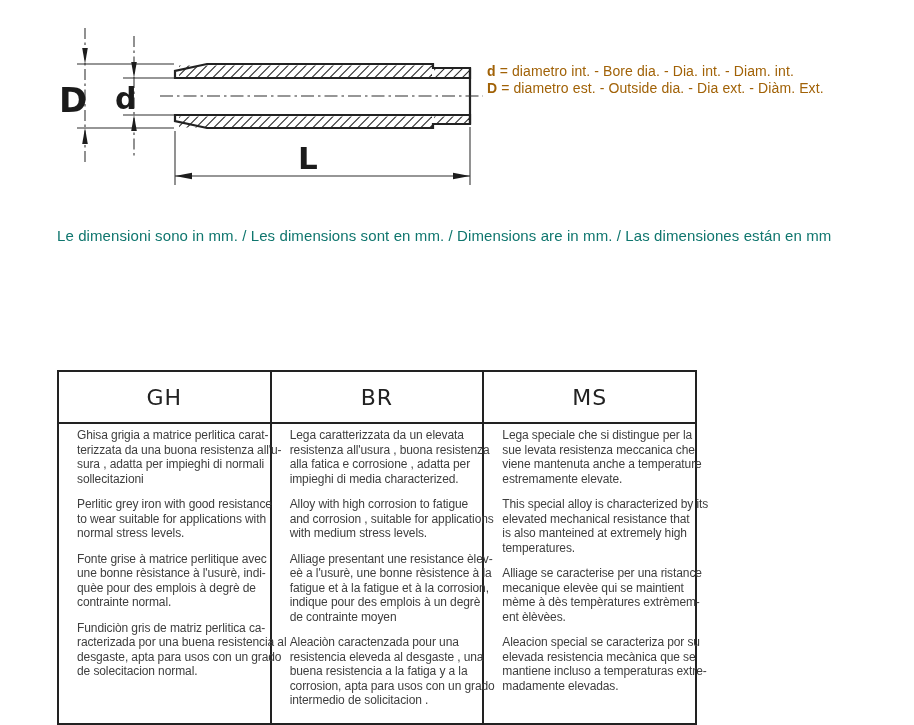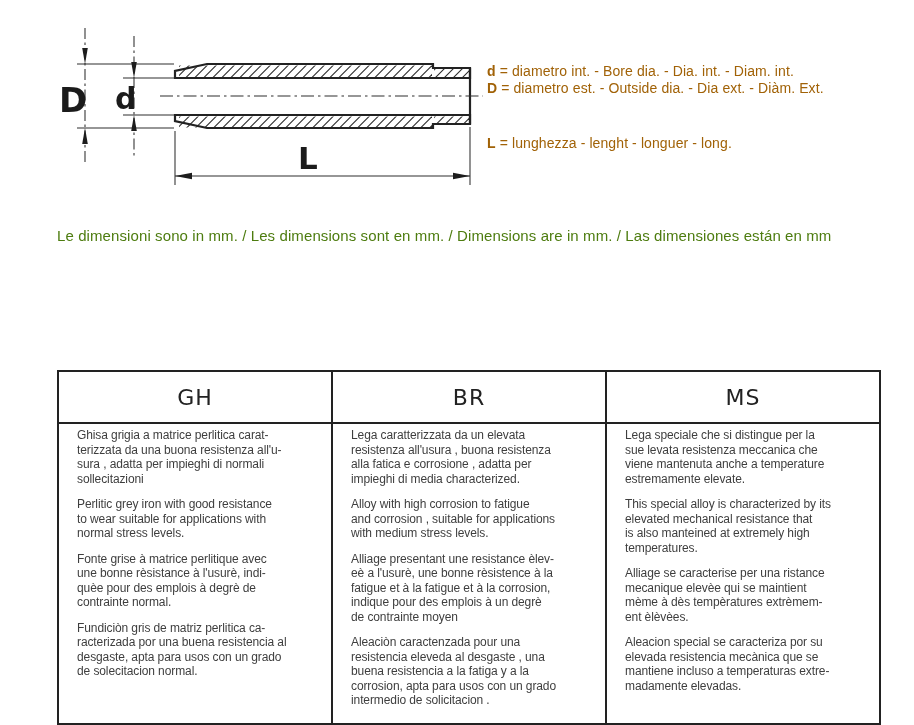--- a/index.html
+++ b/index.html
@@ -23,25 +23,25 @@
   
   .legend-row{position:absolute;left:487px;white-space:nowrap;
     font-size:14px;color:#a16207;letter-spacing:.1px;}
   .legend-row .sym{font-weight:bold;margin-right:4px;}
   .legend-row.r1{top:63px;}
   .legend-row.r2{top:80px;}
   .legend-row.r3{top:135px;}
 
   
   .note{position:absolute;left:57px;top:227px;white-space:nowrap;
-    font-size:15px;color:#4d7c0f;letter-spacing:.1px;}
+    font-size:15px;color:#0f766e;letter-spacing:.1px;}
 
   
   table.materials{
-    position:absolute;left:57px;top:370px;width:824px;
+    position:absolute;left:57px;top:370px;width:640px;
     border-collapse:collapse;table-layout:fixed;
   }
   table.materials th,table.materials td{border:2px solid #222;}
   table.materials th{
     height:48px;font-size:22px;font-weight:400;color:#222;
     font-family:"DejaVu Sans",sans-serif;letter-spacing:1px;text-align:center;
   }
   table.materials td{
     height:277px;vertical-align:top;padding:4px 18px;
     font-size:12px;line-height:14.5px;letter-spacing:-.1px;color:#3e3e3e;
@@ -164,23 +164,20 @@
     <polygon class="arrow" points="120,171 137,167.8 137,174.2"></polygon>
     <polygon class="arrow" points="415,171 398,167.8 398,174.2"></polygon>
     <text x="243" y="164" font-size="31">L</text>
   </svg>
 
   <div class="legend-row r1">
     <span class="sym">d</span><span>= diametro int. - Bore dia. - Dia. int. - Diam. int.</span>
   </div>
   <div class="legend-row r2">
     <span class="sym">D</span><span>= diametro est. - Outside dia. - Dia ext. - Diàm. Ext.</span>
-  </div>
-  <div class="legend-row r3">
-    <span class="sym">L</span><span>= lunghezza - lenght - longuer - long.</span>
   </div>
 
   <div class="note">Le dimensioni sono in mm. / Les dimensions sont en mm. / Dimensions are in mm. / Las dimensiones están en mm</div>
 
   <table class="materials">
     <thead>
       <tr>
         <th>GH</th>
         <th>BR</th>
         <th>MS</th>

